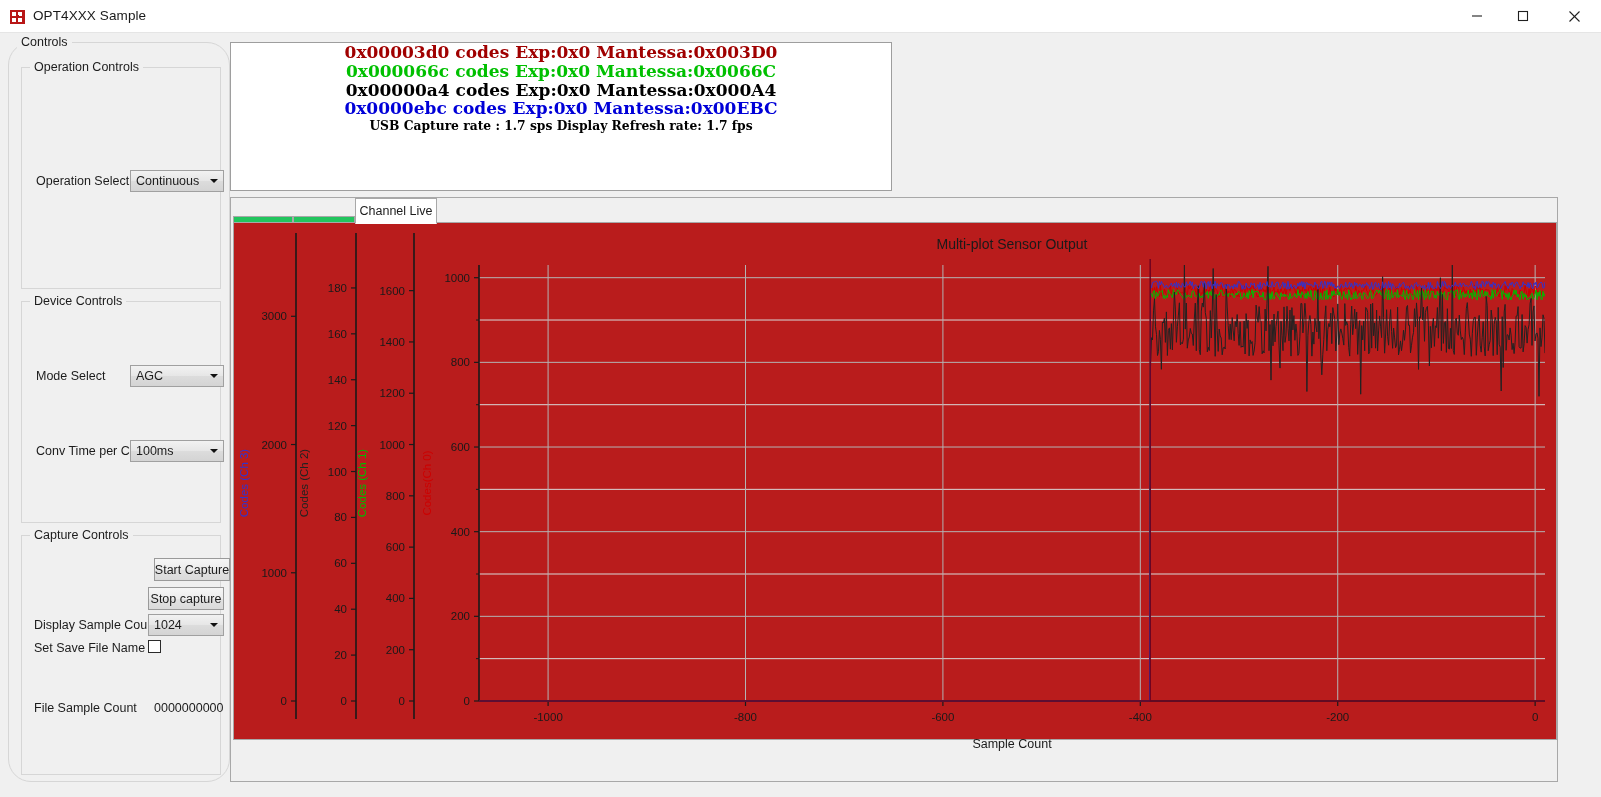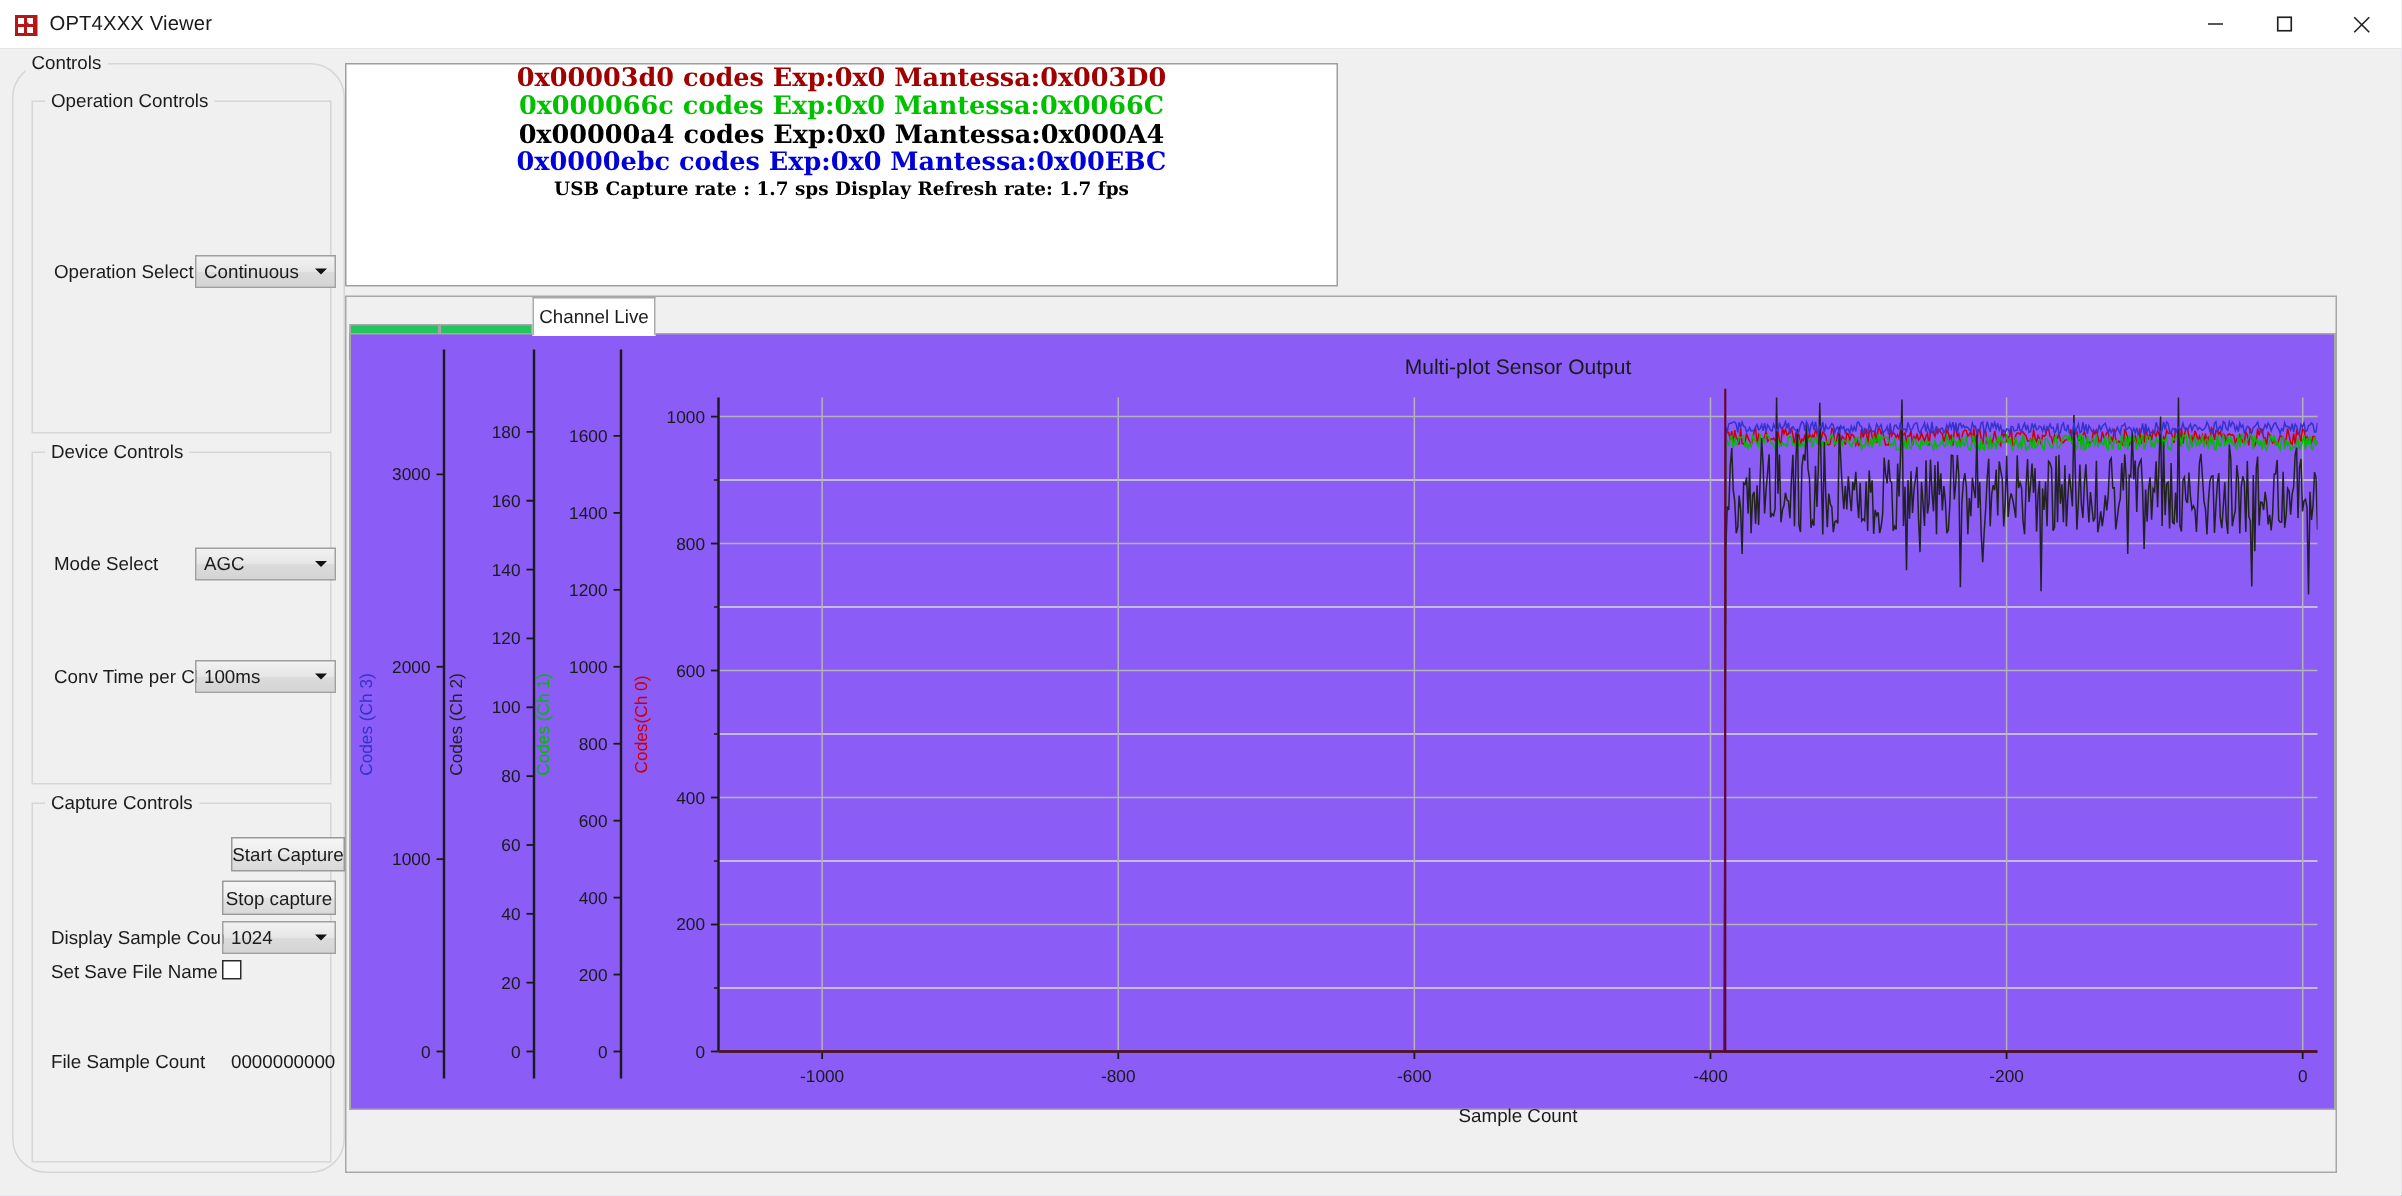--- a/index.html
+++ b/index.html
@@ -126,41 +126,41 @@
     font-size: 12.5px; color: #1c1c1c;
     border: 1px solid #a8a8a8; background: #22c55e;
     white-space: nowrap;
   }
   .tab.active {
     background: #ffffff; border-bottom-color: #ffffff;
     top: 0px; height: 26px; z-index: 3;
   }
   #tabpage {
     position: absolute; left: 2px; top: 24px; width: 1324px; height: 518px;
-    background: #8b5cf6; border: 1px solid #a8a8a8; border-top-color: #a8a8a8;
+    background: #b91c1c; border: 1px solid #a8a8a8; border-top-color: #a8a8a8;
   }
 
   
   #plot { position: absolute; left: 0; top: 0; width: 1324px; height: 559px; }
 </style>
 </head>
 <body>
 
 <div id="titlebar">
   <span id="title-icon">
     <svg width="16" height="16" viewBox="0 0 16 16">
       <rect x="0" y="1" width="15" height="14" fill="#b81616"></rect>
       <rect x="2" y="3" width="4" height="4" fill="#ffffff"></rect>
       <rect x="8" y="3" width="4" height="4" fill="#ffffff"></rect>
       <rect x="2" y="9" width="4" height="4" fill="#ffffff"></rect>
       <rect x="8" y="9" width="4" height="4" fill="#ffffff"></rect>
       <rect x="6" y="6" width="3" height="3" fill="#b81616"></rect>
     </svg>
   </span>
-  <span id="title-text">OPT4XXX Viewer</span>
+  <span id="title-text">OPT4XXX Sample</span>
 
   <div class="winbtn" id="btn-min">
     <svg width="12" height="12" viewBox="0 0 12 12">
       <line x1="1" y1="6" x2="11" y2="6" stroke="#202020" stroke-width="1.1"></line>
     </svg>
   </div>
   <div class="winbtn" id="btn-max">
     <svg width="12" height="12" viewBox="0 0 12 12">
       <rect x="1.5" y="1.5" width="9" height="9" fill="none" stroke="#202020" stroke-width="1.1"></rect>
     </svg>

